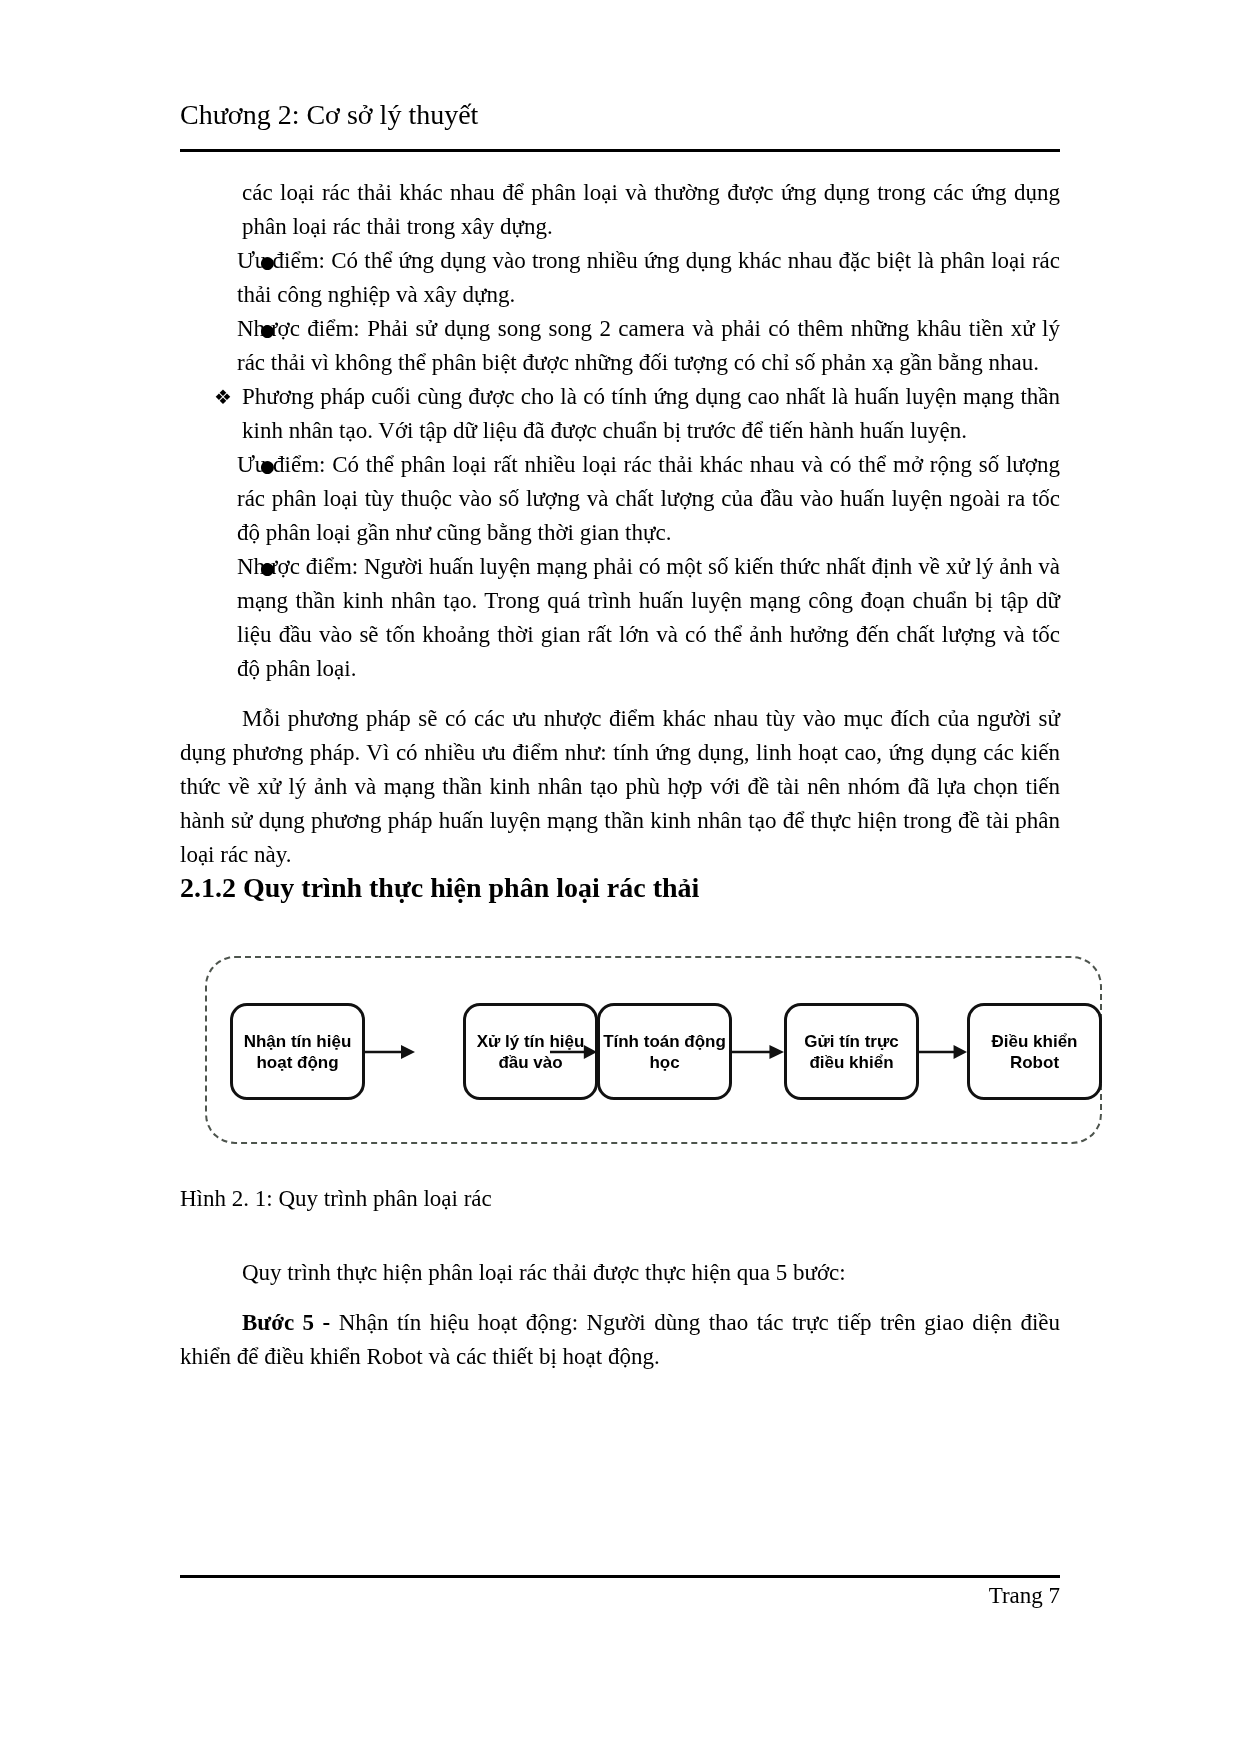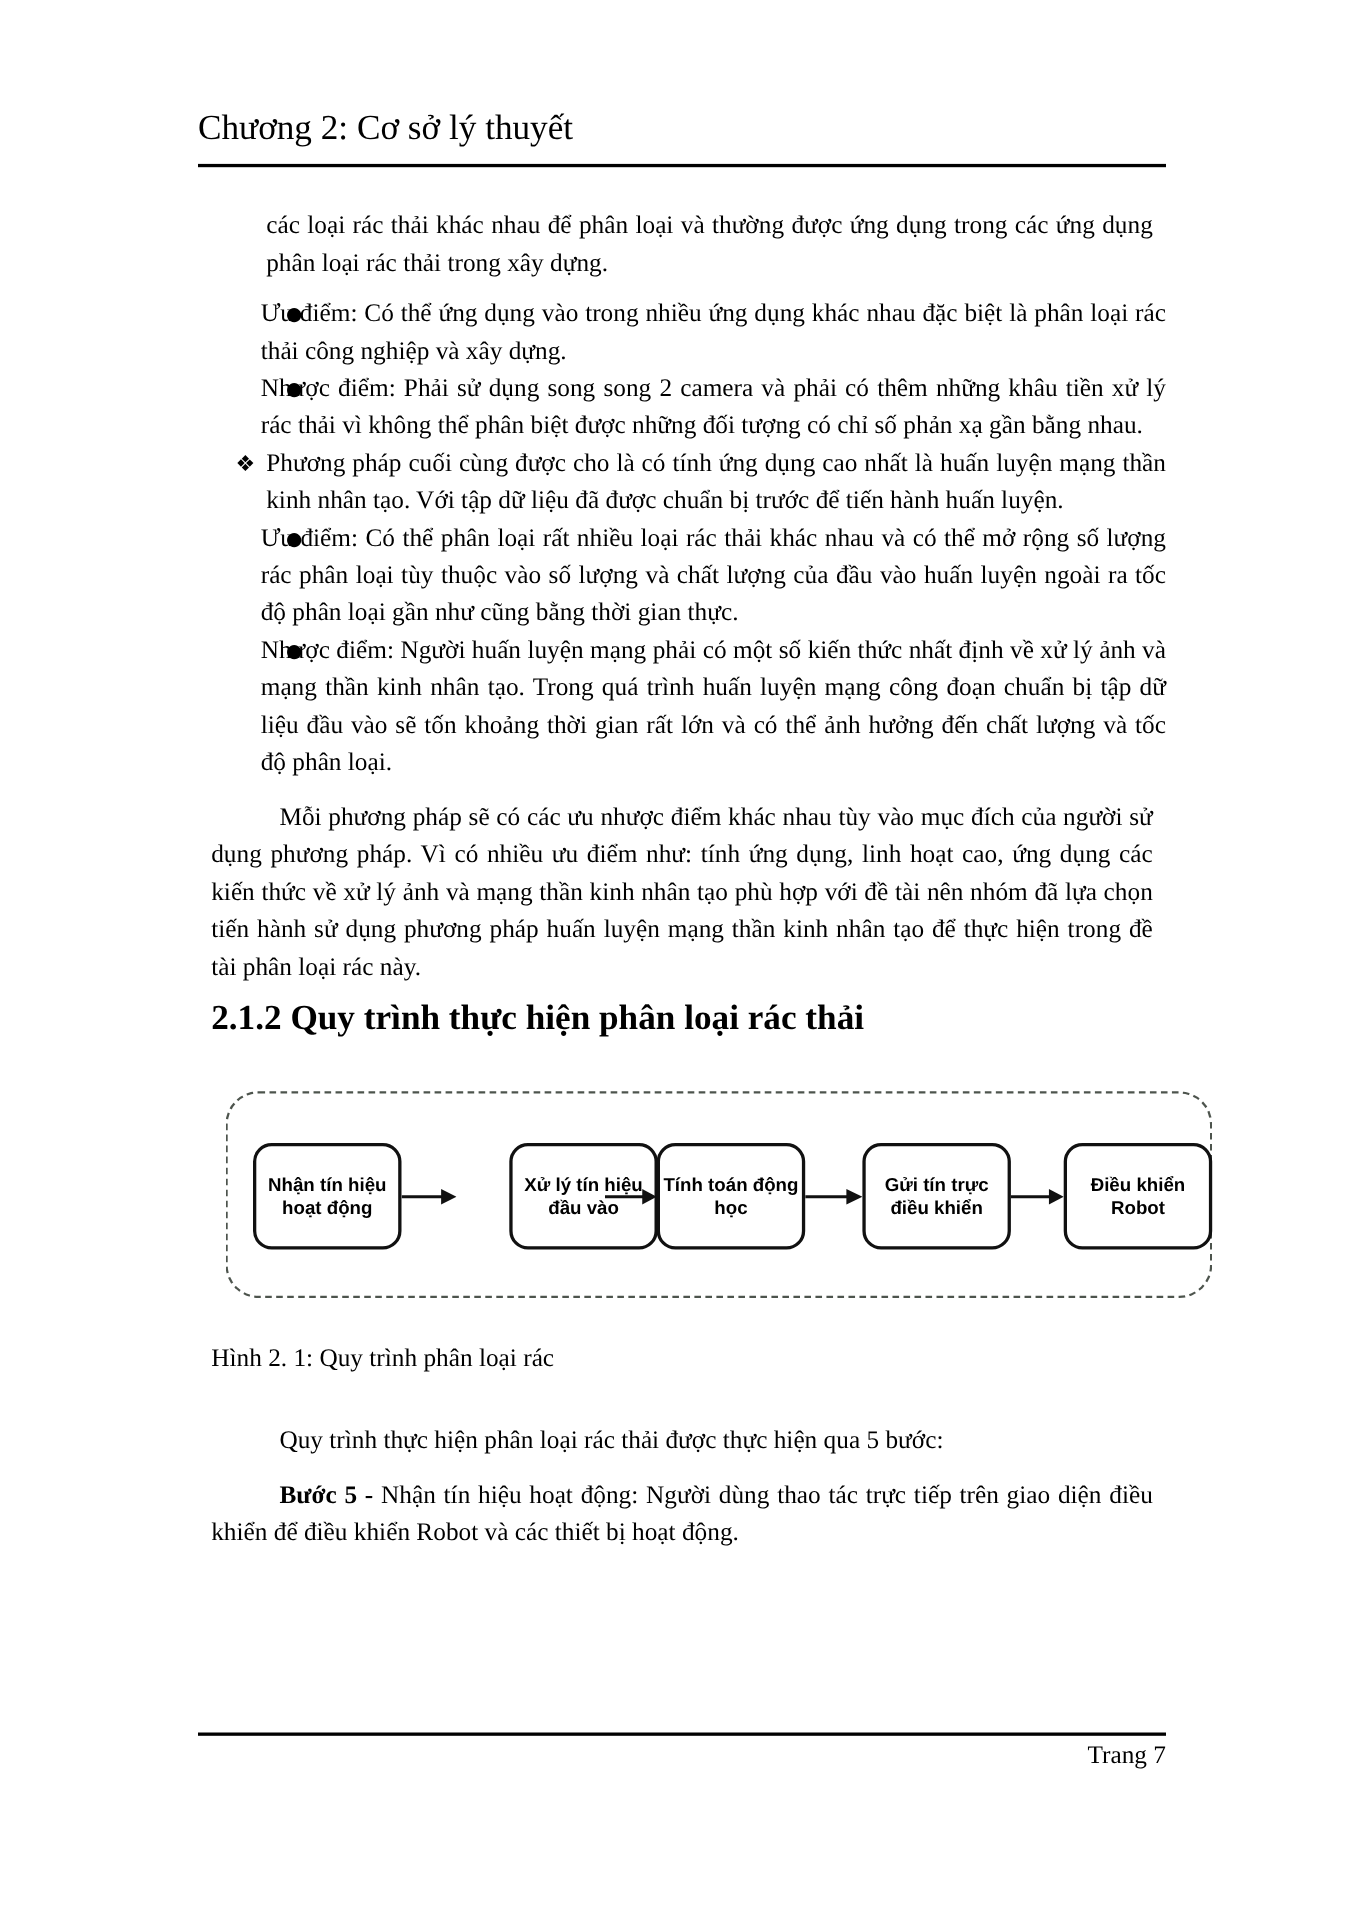--- a/index.html
+++ b/index.html
@@ -7,31 +7,31 @@
     width:1240px; height:1754px;
     font-family:"Liberation Serif", serif;
     color:#000;
     overflow:hidden;
   }
   .page { position:relative; width:1240px; height:1754px; background:#fff; }
 
   
   .header {
     position:absolute; top:100px; left:180px; width:880px;
-    font-size:32px; line-height:30px;
+    font-size:28px; line-height:30px;
     border-bottom:3px solid #000;
     padding-bottom:19px;
   }
 
   
   .bodyflow {
     position:absolute; top:176px; left:180px; width:880px;
     font-size:23px; line-height:34px;
   }
-  .bodyflow p { margin:12px; text-align:justify; }
+  .bodyflow p { margin:0; text-align:justify; }
 
   .p-cont { margin-left:62px !important; }
 
   .li { position:relative; }
   .li .txt { text-align:justify; }
   .li.dot .marker {
     position:absolute; left:80px; top:1px;
     font-family:"DejaVu Sans", sans-serif; font-size:17px;
   }
   .li.dot .txt { margin-left:57px; }
@@ -39,21 +39,21 @@
     position:absolute; left:34px; top:0;
     font-family:"DejaVu Sans", sans-serif; font-size:20px;
   }
   .li.diamond .txt { margin-left:62px; }
 
   .p-indent { text-indent:62px; }
   .p-conclusion { margin-top:16px !important; }
 
   .section-heading {
     margin-top:46px;
-    font-size:32px; font-weight:bold; line-height:32px;
+    font-size:28px; font-weight:bold; line-height:32px;
     text-align:right;
   }
 
   
   .figure-wrap { margin-top:52px; }
   .flow-container {
     position:relative;
     margin-left:25px;
     width:897px; height:188px;
     border:2px dashed #4d544d;

